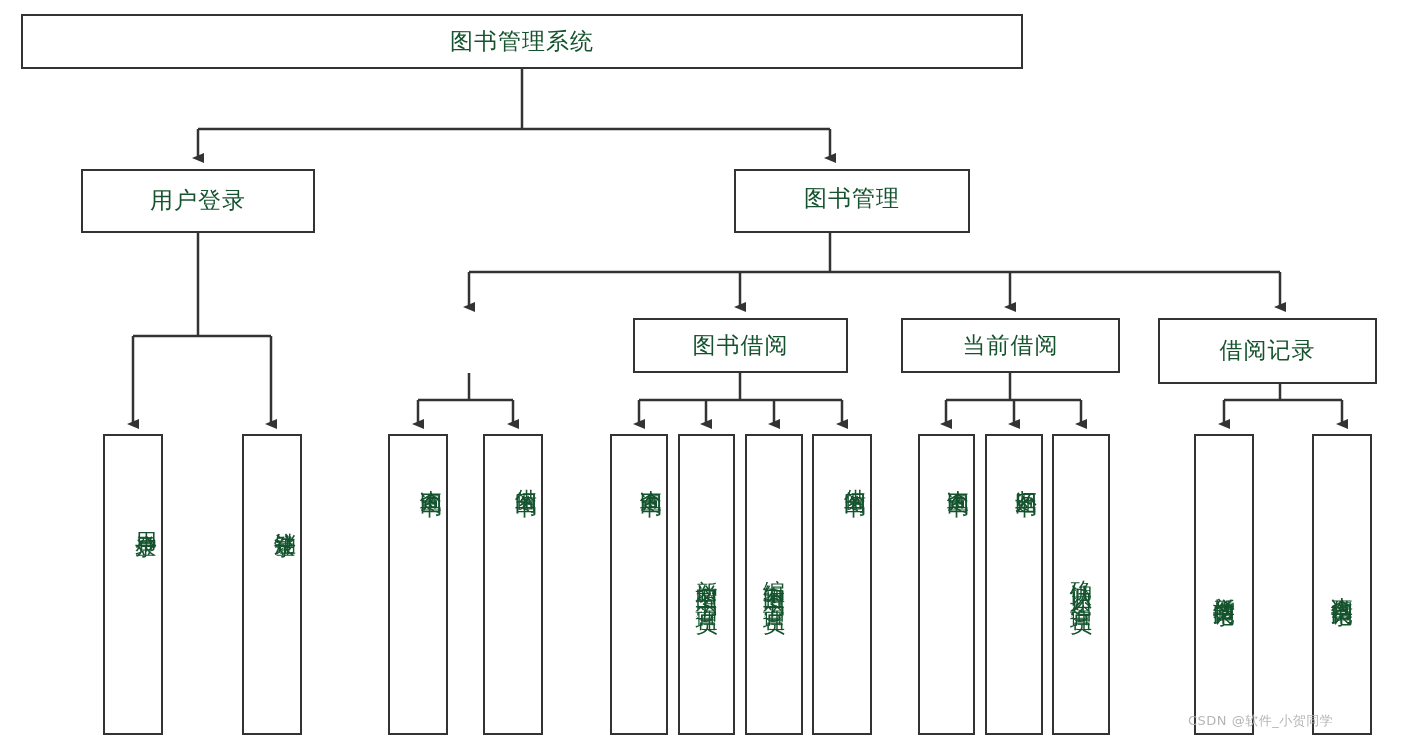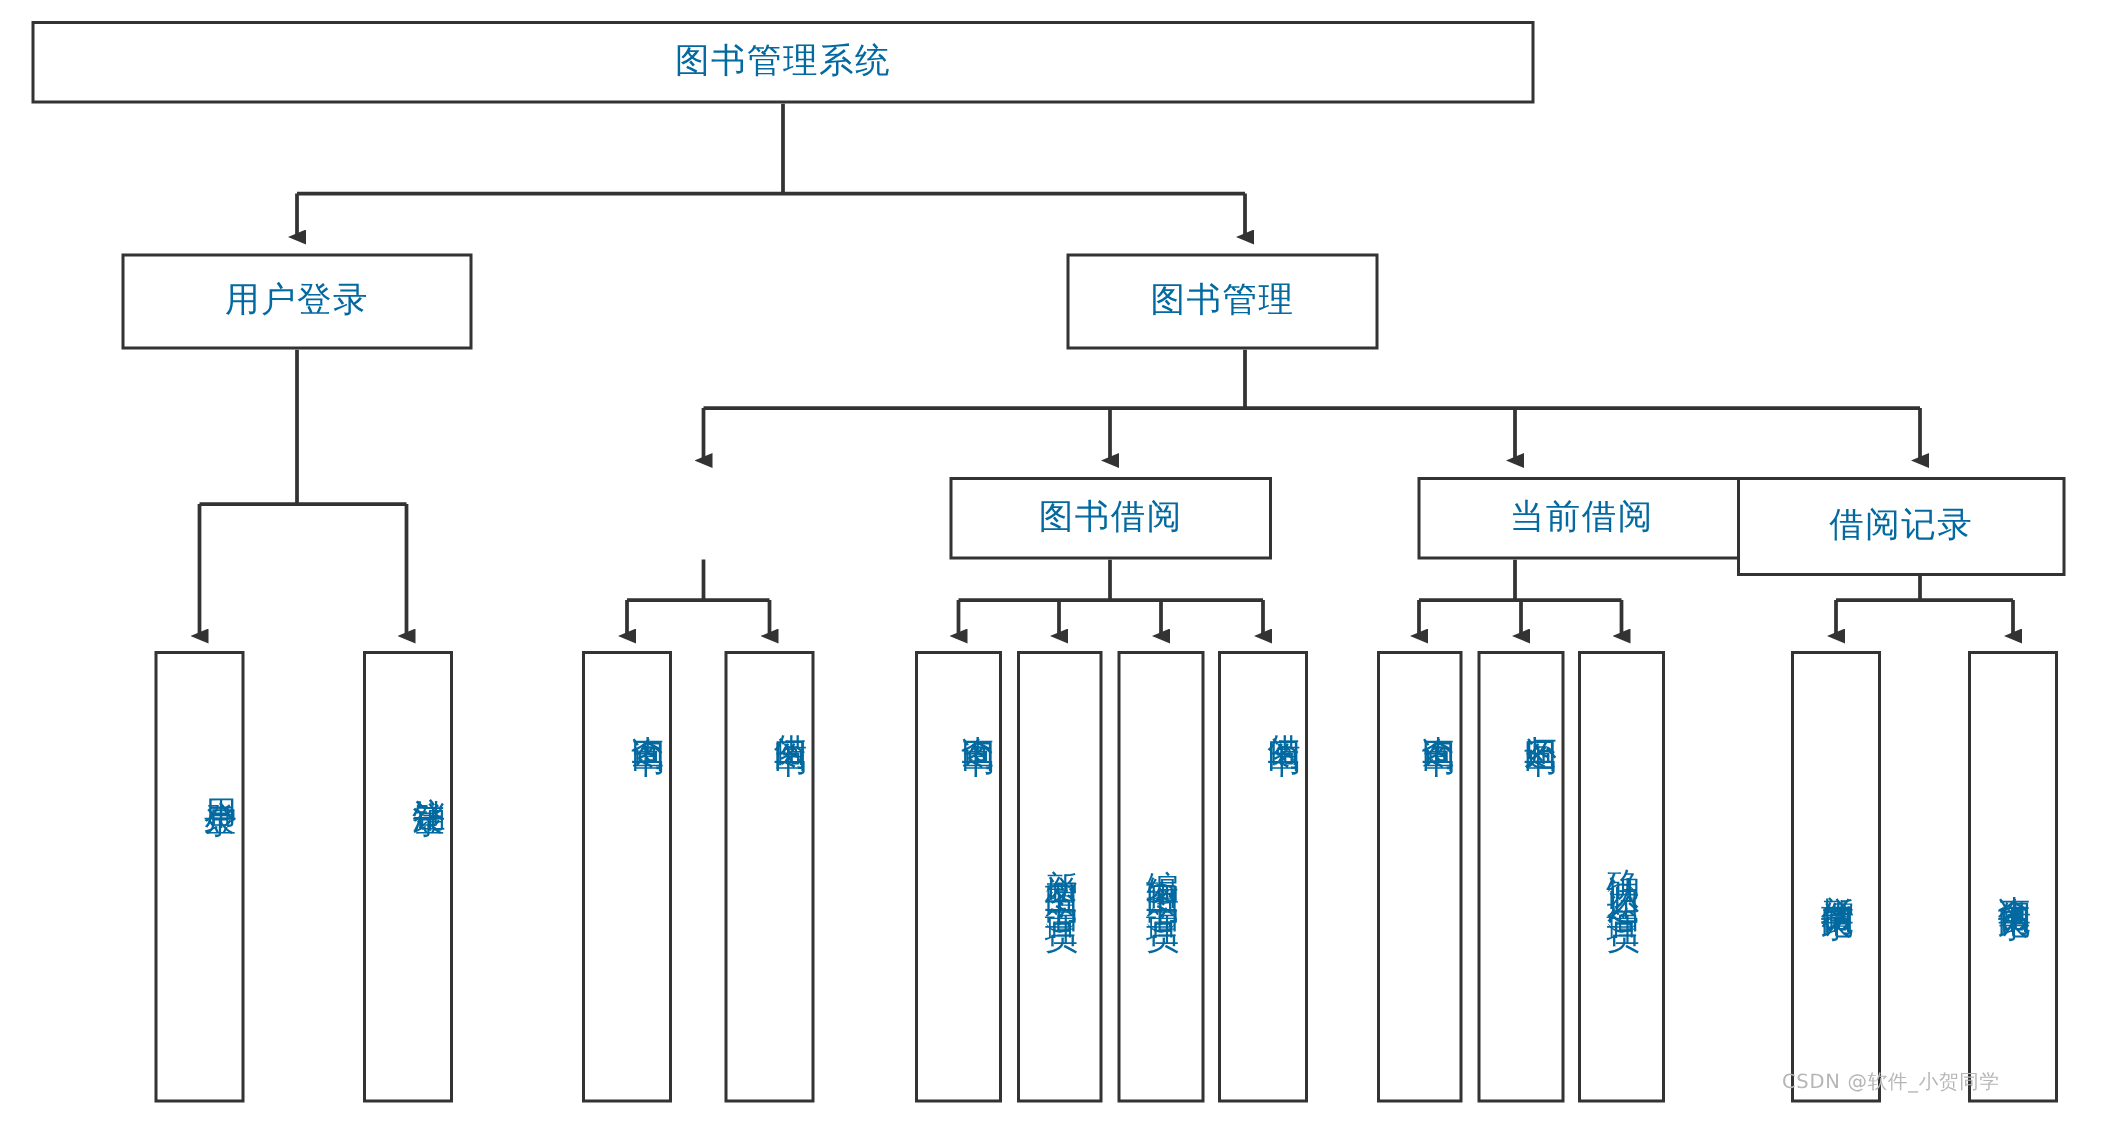--- a/index.html
+++ b/index.html
@@ -26,21 +26,21 @@
     pointer-events: none;
   }
   .node {
     position: absolute;
     box-sizing: border-box;
     border: 2.5px solid #333333;
     background: #ffffff;
     display: flex;
     align-items: center;
     justify-content: center;
-    color: #0369a1;
+    color: #14532d;
     z-index: 2;
   }
   .node.horiz {
     font-size: 23px;
     letter-spacing: 1px;
     line-height: 1.2;
   }
   .node.vert {
     writing-mode: vertical-rl;
     text-orientation: upright;
@@ -126,24 +126,24 @@
       <path d="M1280,373 L1280,400"></path>
       <path d="M1224,400 L1342,400"></path>
       <path d="M1224,400 L1224,424" marker-end="url(#arrow)"></path>
       <path d="M1342,400 L1342,424" marker-end="url(#arrow)"></path>
     </g>
   </svg>
 
   <div class="node horiz" style="left:21px; top:14px; width:1002px; height:55px;">图书管理系统</div>
 
   <div class="node horiz" style="left:81px; top:169px; width:234px; height:64px;">用户登录</div>
-  <div class="node horiz" style="left:711px; top:169px; width:208px; height:64px;">图书管理</div>
+  <div class="node horiz" style="left:734px; top:169px; width:236px; height:64px;font-family:Liberation Mono, monospace;">图书管理</div>
 
   <div class="node horiz" style="left:633px; top:318px; width:215px; height:55px;">图书借阅</div>
-  <div class="node horiz" style="left:901px; top:318px; width:219px; height:55px;margin-left:44px;">当前借阅</div>
+  <div class="node horiz" style="left:901px; top:318px; width:219px; height:55px;">当前借阅</div>
   <div class="node horiz" style="left:1158px; top:318px; width:219px; height:66px;">借阅记录</div>
 
   <div class="node vert shift-up" style="left:103px; top:434px; width:60px; height:301px;">用户登录</div>
   <div class="node vert shift-up" style="left:242px; top:434px; width:60px; height:301px;">注销登录</div>
 
   <div class="node vert shift-up6" style="left:388px; top:434px; width:60px; height:301px;">查询图书</div>
   <div class="node vert shift-up6" style="left:483px; top:434px; width:60px; height:301px;">借阅图书</div>
 
   <div class="node vert shift-up6" style="left:610px; top:434px; width:58px; height:301px;">查询图书</div>
   <div class="node vert tall-fill" style="left:678px; top:434px; width:57px; height:301px;">新增图书（管理员）</div>

